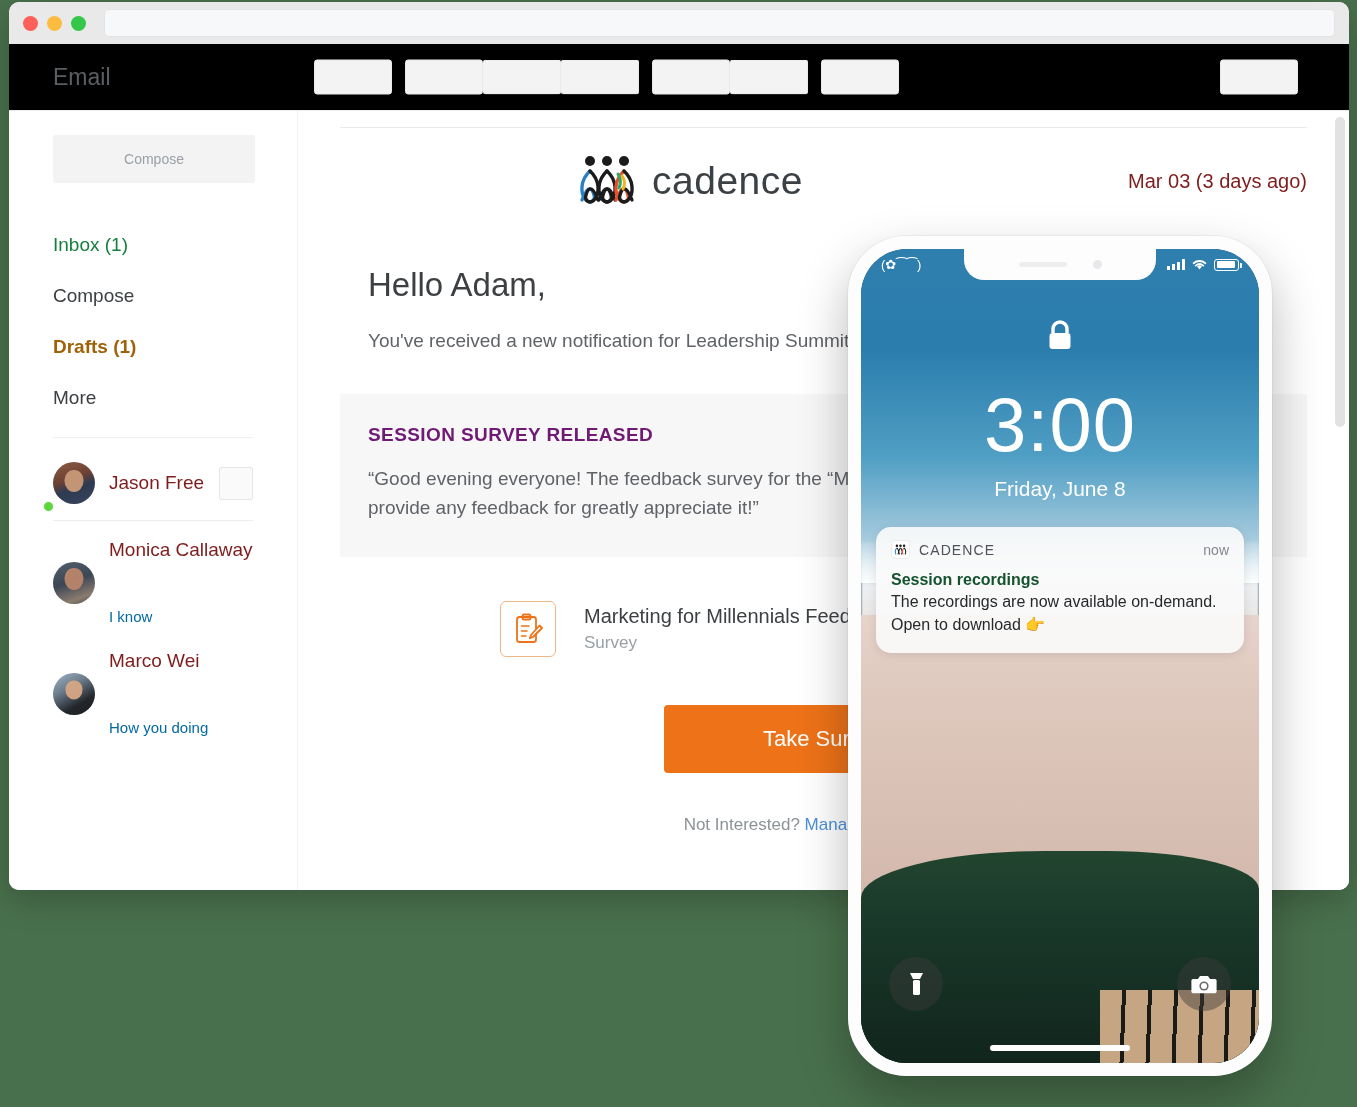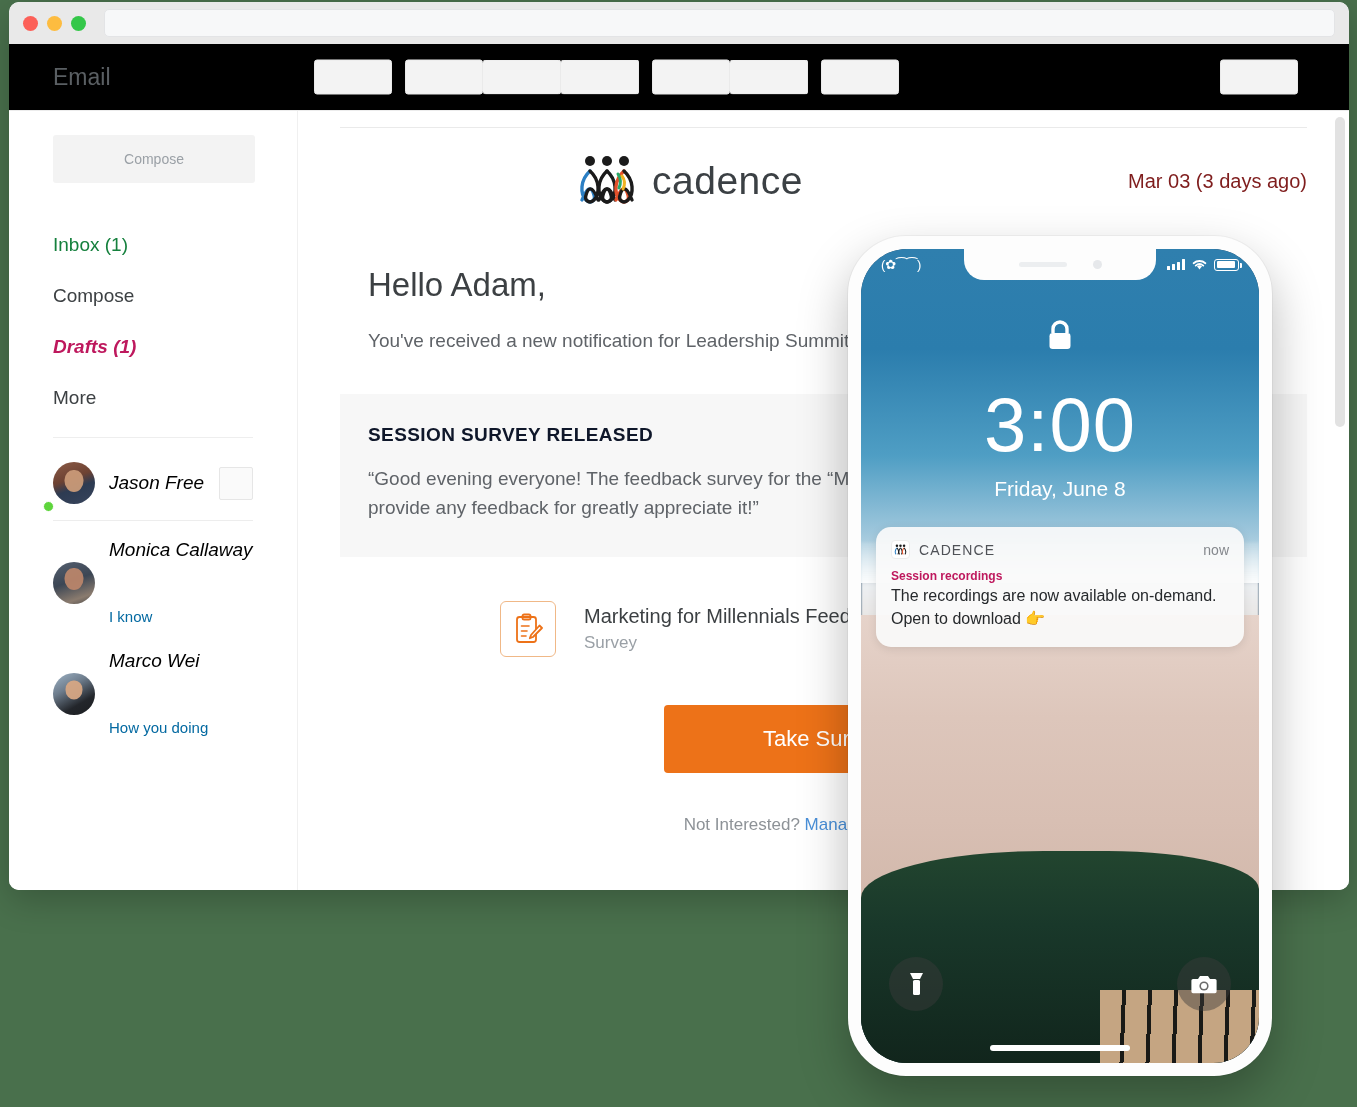--- a/index.html
+++ b/index.html
@@ -70,21 +70,21 @@
     margin: 0 42px 0 44px; height: 48px; background: #f3f3f3;
     border-radius: 3px; display: flex; align-items: center; justify-content: center;
     color: #9aa0a6; font-size: 14px; cursor: pointer;
   }
   .nav { margin-top: 36px; }
   .nav-item {
     padding: 0 44px; height: 51px; display: flex; align-items: center;
     font-size: 19px; color: #3c4043; cursor: pointer;
   }
   .nav-item.muted { color: #15803d; }
-  .nav-item.bold { font-weight: 700; color: #be185d; font-style: italic; }
+  .nav-item.bold { font-weight: 700; color: #a16207; }
   .divider { height: 1px; background: #eeeeee; margin: 14px 44px 0 44px; }
 
   .contacts { margin-top: 14px; }
   .contact {
     display: flex; align-items: center; padding: 10px 44px; cursor: pointer;
     position: relative;
   }
   .avatar {
     width: 42px; height: 42px; border-radius: 50%; flex-shrink: 0;
     position: relative; overflow: hidden; margin-right: 14px;
@@ -97,21 +97,21 @@
     width: 19px; height: 22px; border-radius: 46% 46% 50% 50%;
     background: #c99a78; opacity: .95;
   }
   .av3 .av-face { background: #d6a684; top: 40%; width: 17px; height: 19px; }
   .av2 .av-face { background: #b9856a; top: 42%; }
   .online-dot {
     position: absolute; left: 34px; bottom: 2px; width: 11px; height: 11px;
     border-radius: 50%; background: #5ed53c; border: 1.5px solid #fff;
   }
   .contact-text { flex: 1; min-width: 0; }
-  .contact-name { font-size: 19px; color: #000000; line-height: 1.35; font-style: italic; }
+  .contact-name { font-size: 19px; color: #7f1d1d; line-height: 1.35; }
   .contact-sub { font-size: 15px; color: #0369a1; line-height: 1.5; margin-top: 43px; }
   .contact-box {
     width: 34px; height: 33px; background: #fafafa;
     border: 1px solid #e6e6e6; border-radius: 2px; flex-shrink: 0;
   }
   .contact-sep { height: 1px; background: #ededed; margin: 6px 44px 6px 44px; }
 
   
   .content {
     flex: 1; background: #fff; position: relative;
@@ -127,21 +127,21 @@
   .logo-word { font-size: 39px; color: #3b4044; letter-spacing: .5px; font-weight: 400; }
   .email-date { font-size: 20px; color: #7f1d1d; white-space: nowrap; }
 
   .greeting { font-size: 33px; color: #3c4043; margin: 58px 0 0 28px; font-weight: 400; }
   .intro { font-size: 19px; color: #5f6368; margin: 26px 0 0 28px; }
 
   .survey-card {
     margin: 42px 0 0 0; background: #f7f7f7; padding: 30px 28px 34px 28px;
   }
   .survey-title {
-    font-size: 19px; font-weight: 700; color: #0f172a; letter-spacing: .4px;
+    font-size: 19px; font-weight: 700; color: #701a75; letter-spacing: .4px;
     margin-bottom: 18px;
   }
   .survey-body { font-size: 19px; color: #5f6368; line-height: 1.55; }
 
   .attach-row {
     display: flex; align-items: center; margin: 44px 0 0 160px;
   }
   .attach-icon {
     width: 56px; height: 56px; border: 1px solid #f0b887; border-radius: 6px;
     display: flex; align-items: center; justify-content: center; margin-right: 28px;
@@ -251,21 +251,21 @@
     box-shadow: 0 2px 10px rgba(0,0,0,.10);
   }
   .notif-head { display: flex; align-items: center; margin-bottom: 9px; }
   .notif-app-icon {
     width: 19px; height: 19px; border-radius: 4px; background: #fff;
     margin-right: 9px; display: flex; align-items: center; justify-content: center;
     border: 1px solid #ececec; flex-shrink: 0;
   }
   .notif-app { font-size: 14px; color: #4f5257; letter-spacing: 1.1px; flex: 1; }
   .notif-time { font-size: 14px; color: #85888d; }
-  .notif-title { font-size: 12px; font-weight: 700; color: #be185d; line-height: 1.45; }
+  .notif-title { font-size: 16px; font-weight: 700; color: #14532d; line-height: 1.45; }
   .notif-body { font-size: 16px; color: #26292c; line-height: 1.42; }
 
   .quick-btn {
     position: absolute; bottom: 52px; width: 54px; height: 54px;
     border-radius: 50%; background: rgba(60,60,60,.45);
     display: flex; align-items: center; justify-content: center; z-index: 6;
     cursor: pointer;
   }
   .quick-left { left: 28px; }
   .quick-right { right: 28px; }

